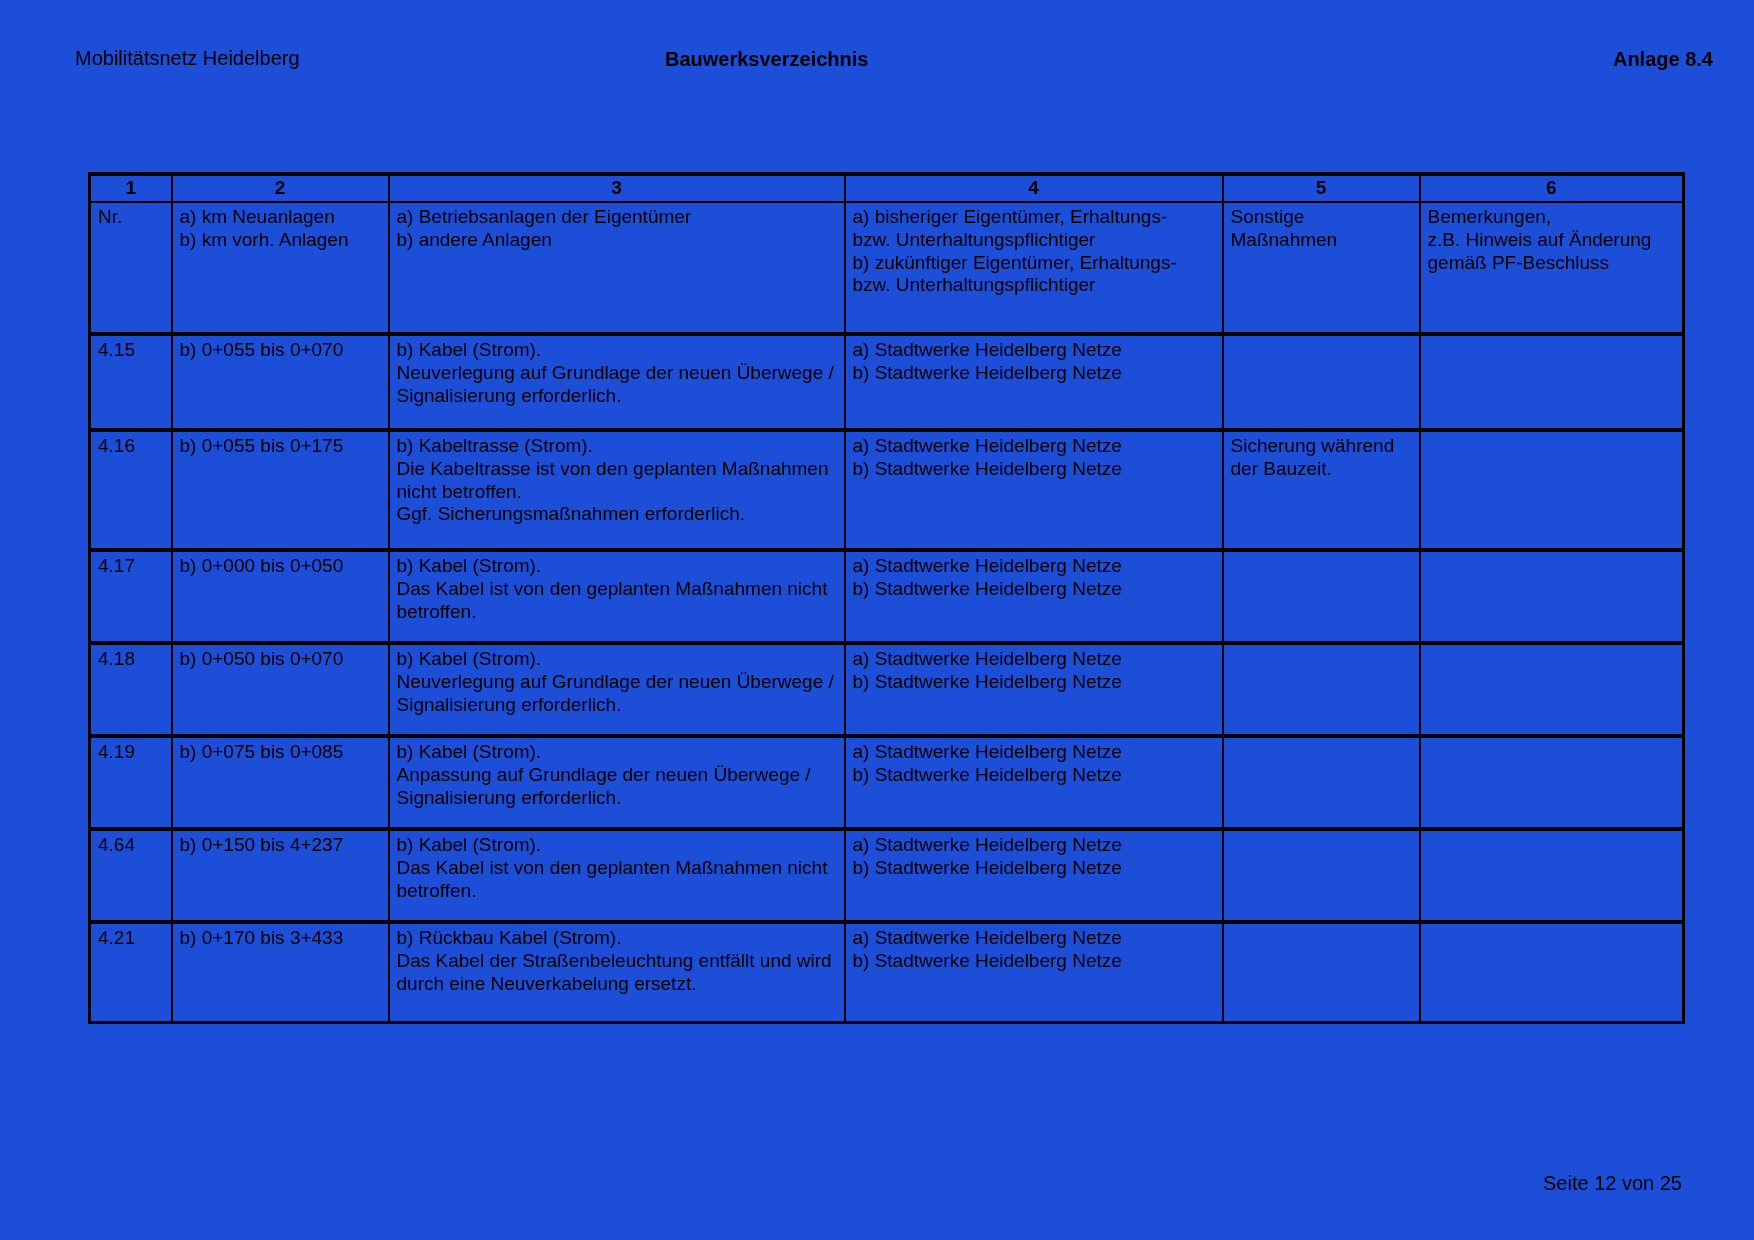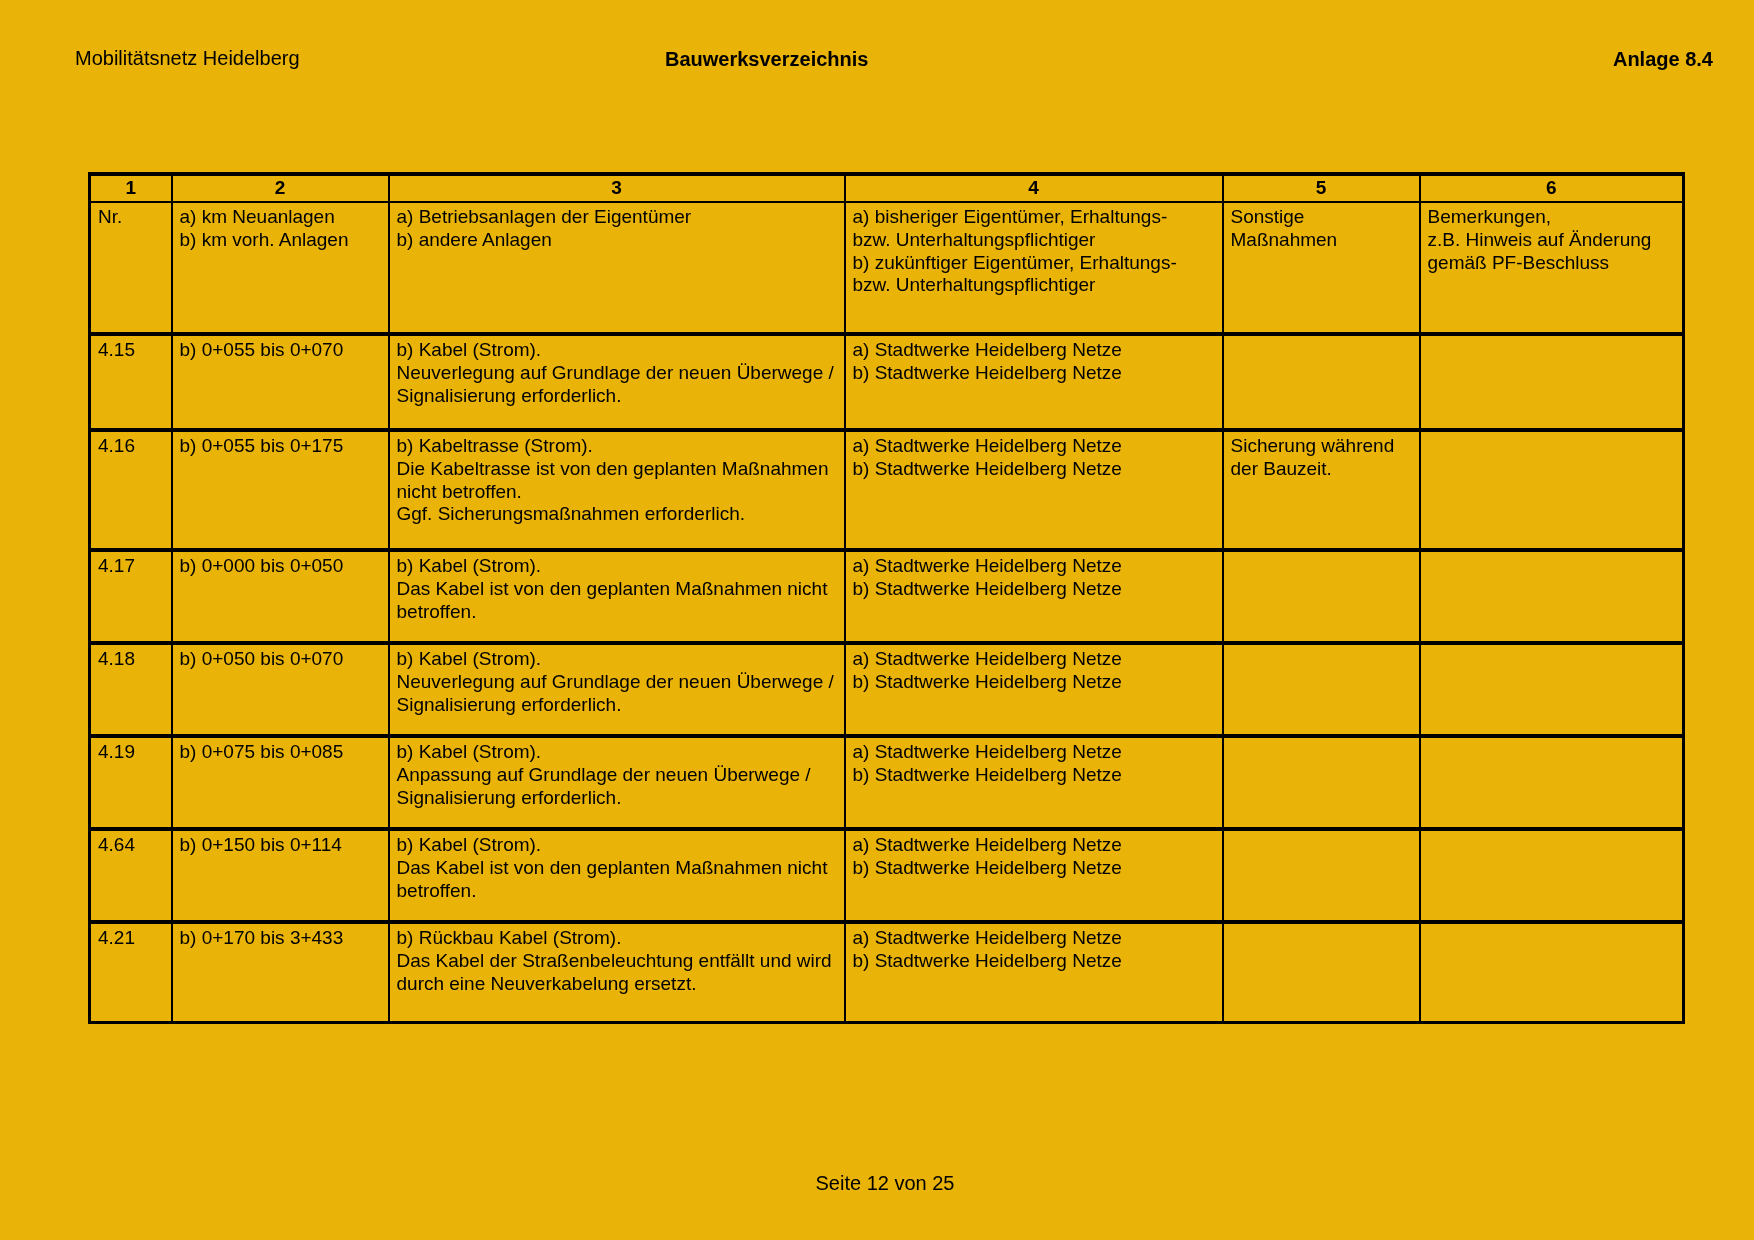--- a/index.html
+++ b/index.html
@@ -4,21 +4,21 @@
 <style>
   html, body {
     margin: 0;
     padding: 0;
     background: #ffffff;
   }
   .page {
     position: relative;
     width: 1754px;
     height: 1240px;
-    background: #eab308;
+    background: #1d4ed8;
     color: #000000;
     font-family: "Liberation Sans", "DejaVu Sans", sans-serif;
     overflow: hidden;
   }
   .bold { font-weight: bold; }
 
   
   .hdr-left {
     position: absolute;
     left: 75px;
@@ -78,21 +78,21 @@
   tr.head-row { height: 132px; }
   tr.head-row th { border-bottom: 1px solid #f97316; }
   tr.body-row td { border-top: 4px solid #000000; }
 
   
   .footer-wrap {
     position: absolute;
     left: 88px;
     top: 1172px;
     width: 1594px;
-    text-align: center;
+    text-align: right;
     font-size: 20px;
   }
 </style>
 </head>
 <body>
 
 <div class="page">
 
   <div class="hdr-left">
     <div>Mobilitätsnetz Heidelberg</div>
@@ -188,21 +188,21 @@
         <td>b) Kabel (Strom).
 Anpassung auf Grundlage der neuen Überwege /
 Signalisierung erforderlich.</td>
         <td>a) Stadtwerke Heidelberg Netze
 b) Stadtwerke Heidelberg Netze</td>
         <td></td>
         <td></td>
       </tr>
       <tr class="body-row" style="height:93px">
         <td>4.64</td>
-        <td>b) 0+150 bis 0+114</td>
+        <td>b) 0+150 bis 4+237</td>
         <td>b) Kabel (Strom).
 Das Kabel ist von den geplanten Maßnahmen nicht
 betroffen.</td>
         <td>a) Stadtwerke Heidelberg Netze
 b) Stadtwerke Heidelberg Netze</td>
         <td></td>
         <td></td>
       </tr>
       <tr class="body-row" style="height:100px">
         <td>4.21</td>

